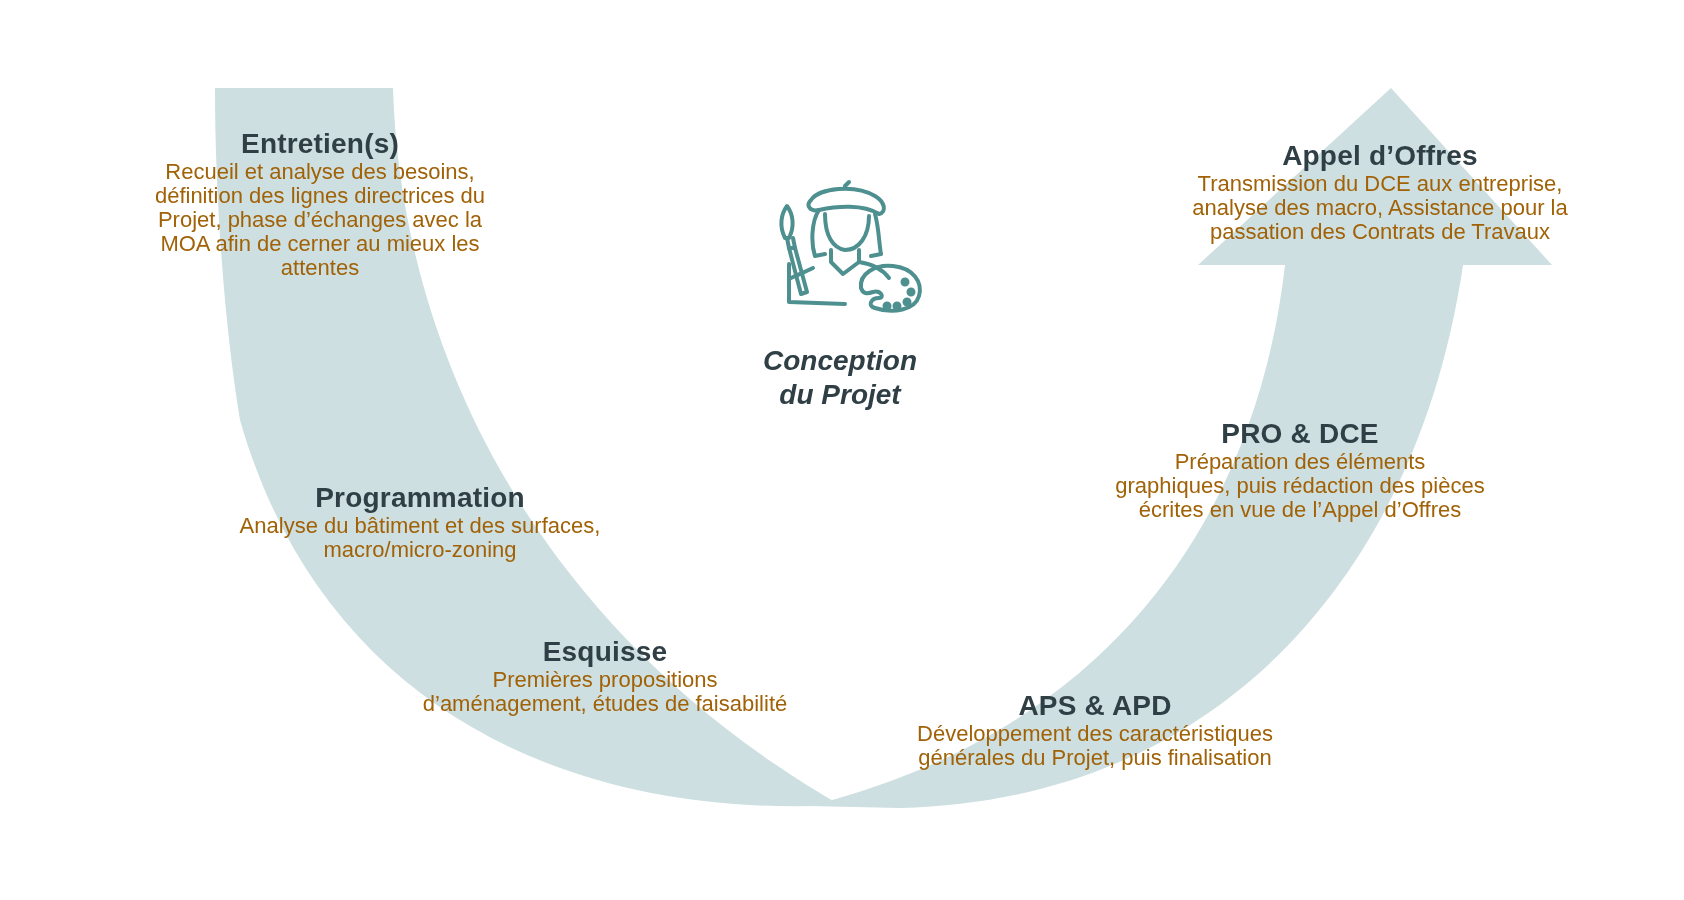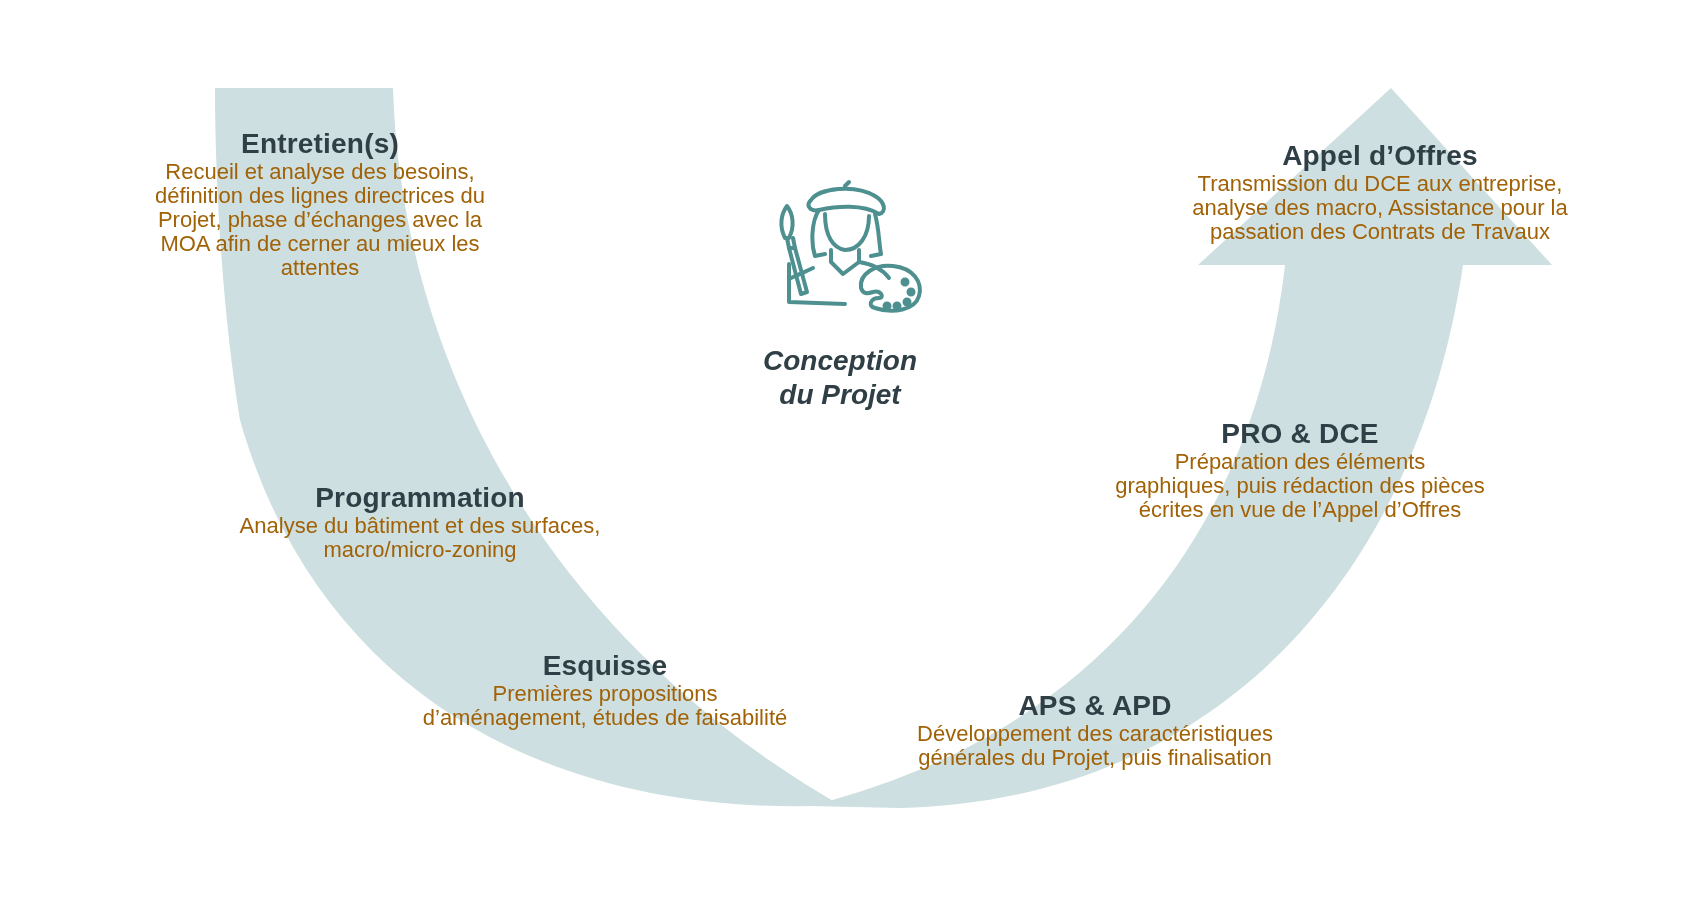--- a/index.html
+++ b/index.html
@@ -61,21 +61,21 @@
 MOA afin de cerner au mieux les
 attentes</div>
 </div>
 
 <div class="block" style="left:220px; top:450px; width:400px;margin-top:32px;">
   <div class="title">Programmation</div>
   <div class="desc">Analyse du bâtiment et des surfaces,
 macro/micro-zoning</div>
 </div>
 
-<div class="block" style="left:405px; top:650px; width:400px;">
+<div class="block" style="left:405px; top:636px; width:400px;">
   <div class="title">Esquisse</div>
   <div class="desc">Premières propositions
 d’aménagement, études de faisabilité</div>
 </div>
 
 <div class="block" style="left:895px; top:642px; width:400px;margin-top:48px;">
   <div class="title">APS &amp; APD</div>
   <div class="desc">Développement des caractéristiques
 générales du Projet, puis finalisation</div>
 </div>

